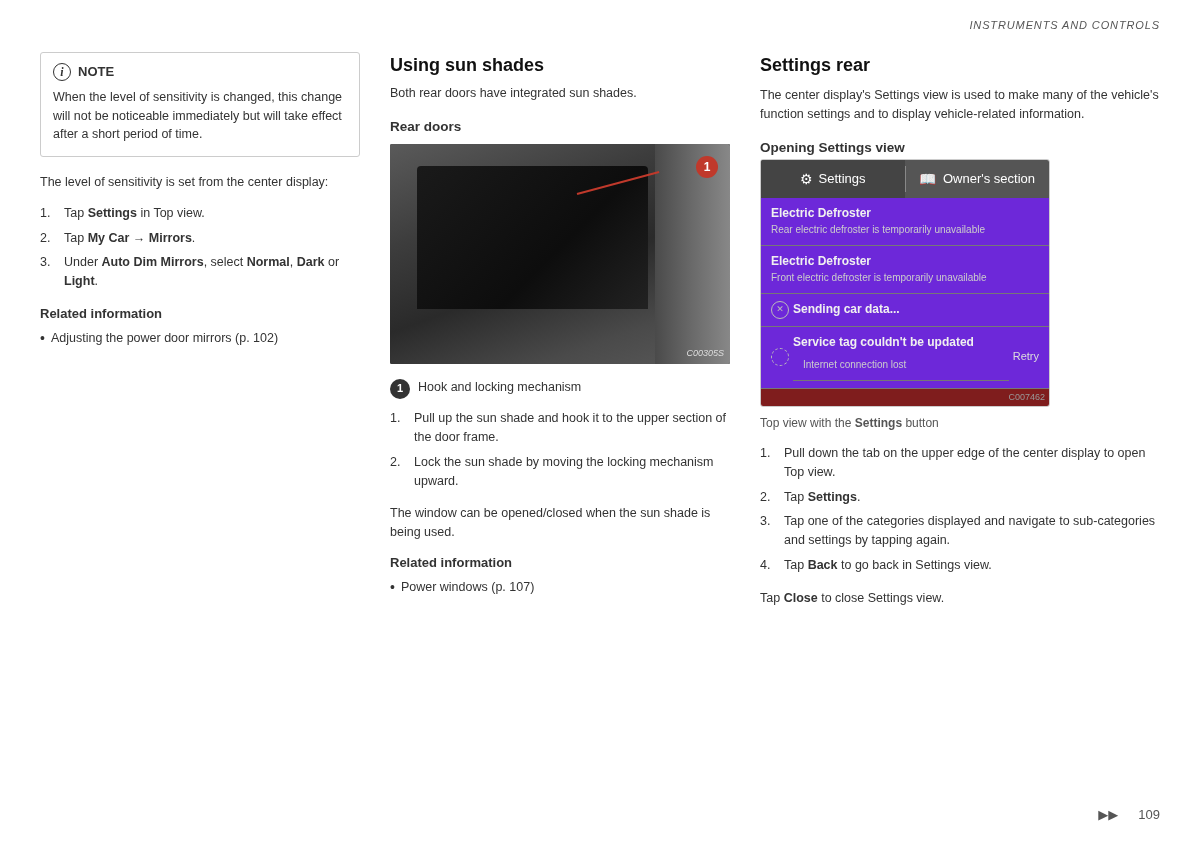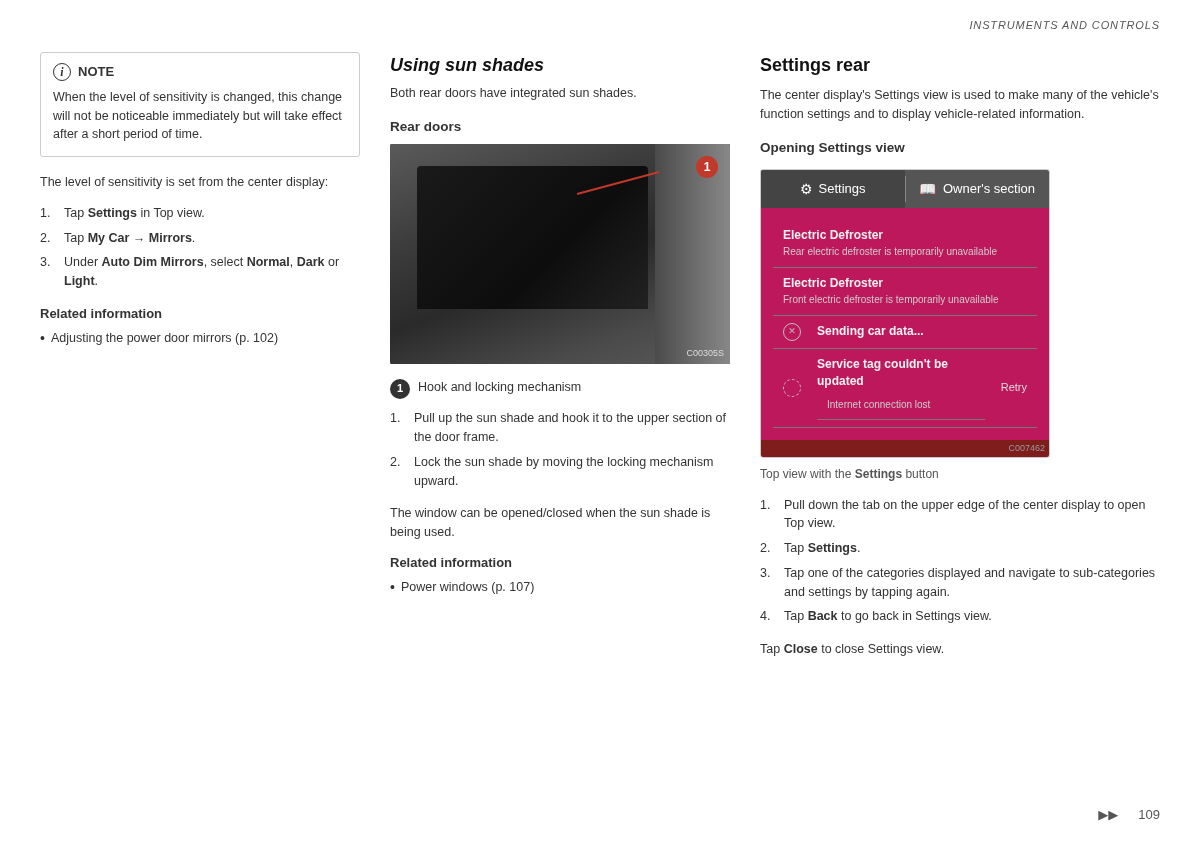--- a/index.html
+++ b/index.html
@@ -117,21 +117,20 @@
       line-height: 1.4;
     }
     b, strong { font-weight: bold; }
 
     
     .section-title {
       font-size: 18px;
       font-weight: bold;
       margin-bottom: 6px;
       color: #111;
-      font-style: italic;
     }
     .section-intro {
       font-size: 12.5px;
       margin-bottom: 14px;
       line-height: 1.5;
     }
     .subsection-title {
       font-weight: bold;
       font-size: 13.5px;
       margin-bottom: 8px;
@@ -170,20 +169,21 @@
       justify-content: center;
       font-weight: bold;
       font-size: 12px;
     }
     .image-id {
       position: absolute;
       bottom: 4px;
       right: 6px;
       font-size: 9px;
       color: #ddd;
+      font-style: italic;
     }
     .callout-row {
       display: flex;
       align-items: flex-start;
       gap: 8px;
       margin-bottom: 10px;
     }
     .callout-badge {
       width: 20px;
       height: 20px;
@@ -211,21 +211,21 @@
       color: #111;
     }
     .settings-intro {
       font-size: 12.5px;
       line-height: 1.5;
       margin-bottom: 14px;
     }
     .opening-title {
       font-weight: bold;
       font-size: 13.5px;
-      margin-bottom: 12px;
+      margin-bottom: 2px;
     }
     
     .settings-ui {
       width: 290px;
       border: 1px solid #ccc;
       border-radius: 3px;
       overflow: hidden;
       margin-bottom: 8px;
     }
     .settings-ui-tabs {
@@ -242,41 +242,41 @@
       font-size: 13px;
       color: white;
     }
     .settings-tab.active {
       background: #444;
     }
     .settings-tab-icon {
       font-size: 14px;
     }
     .settings-ui-body {
-      background: #be185d;
-      padding: 12px;
+      background: #6d28d9;
+      padding: 0;
     }
     .settings-item {
       padding: 7px 10px;
       border-bottom: 1px solid #777;
     }
     .settings-item-title {
       font-size: 12px;
       font-weight: bold;
       color: #f0f0f0;
       margin-bottom: 1px;
     }
     .settings-item-sub {
       font-size: 10px;
       color: #ccc;
     }
     .settings-item-row {
       display: flex;
       align-items: center;
-      gap: 16px;
+      gap: 4px;
       padding: 7px 10px;
       border-bottom: 1px solid #777;
     }
     .settings-item-icon {
       width: 18px;
       height: 18px;
       border: 1.5px solid #bbb;
       border-radius: 50%;
       display: flex;
       align-items: center;

